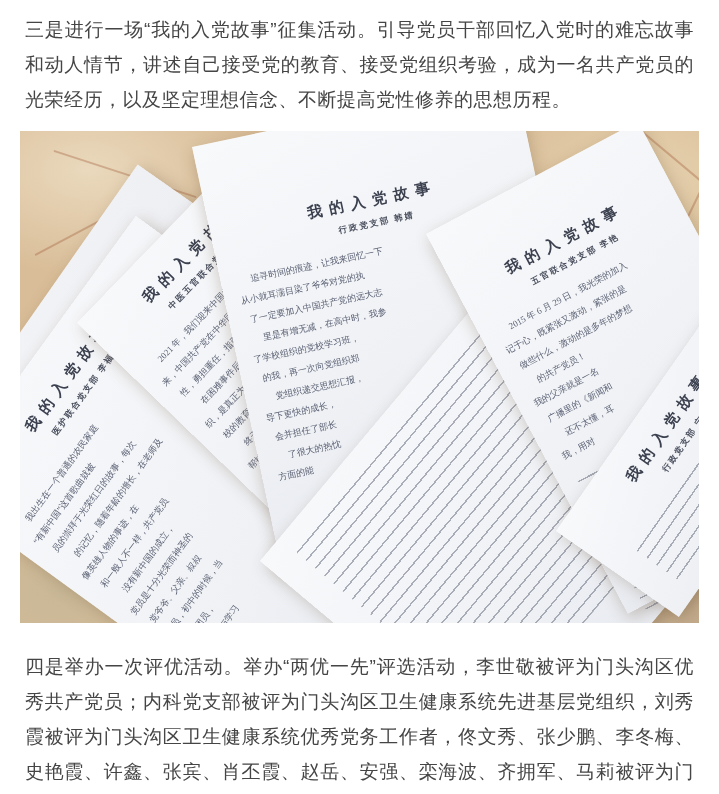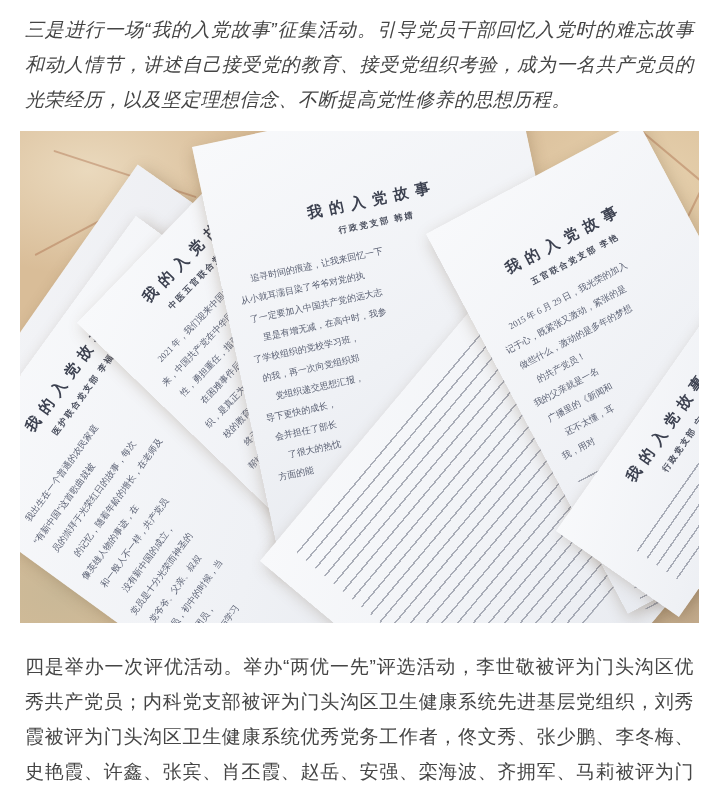--- a/index.html
+++ b/index.html
@@ -5,21 +5,21 @@
   html,body{margin:0;padding:0;}
   body{
     width:719px;height:794px;overflow:hidden;background:#ffffff;
     font-family:"Liberation Sans","DejaVu Sans",sans-serif;
   }
   .page{position:relative;width:719px;height:794px;background:#ffffff;}
   .para{
     margin:0;padding:0 25px;color:#454545;font-size:19px;line-height:35px;
     letter-spacing:0.5px;text-align:justify;
   }
-  .para-top{padding-top:12px;font-style:italic;}
+  .para-top{padding-top:12px;}
   .para-bottom{margin-top:26px;}
 
   
   .photo{
     position:relative;width:679px;height:492px;margin:14px auto 0 auto;
     overflow:hidden;
     background-color:#d9bd98;
     background-image:
       radial-gradient(ellipse 240px 150px at 10% 8%, #ead9bd 0%, rgba(234,217,189,0) 70%),
       radial-gradient(ellipse 260px 170px at 92% 10%, #e6d1ae 0%, rgba(230,209,174,0) 70%),

